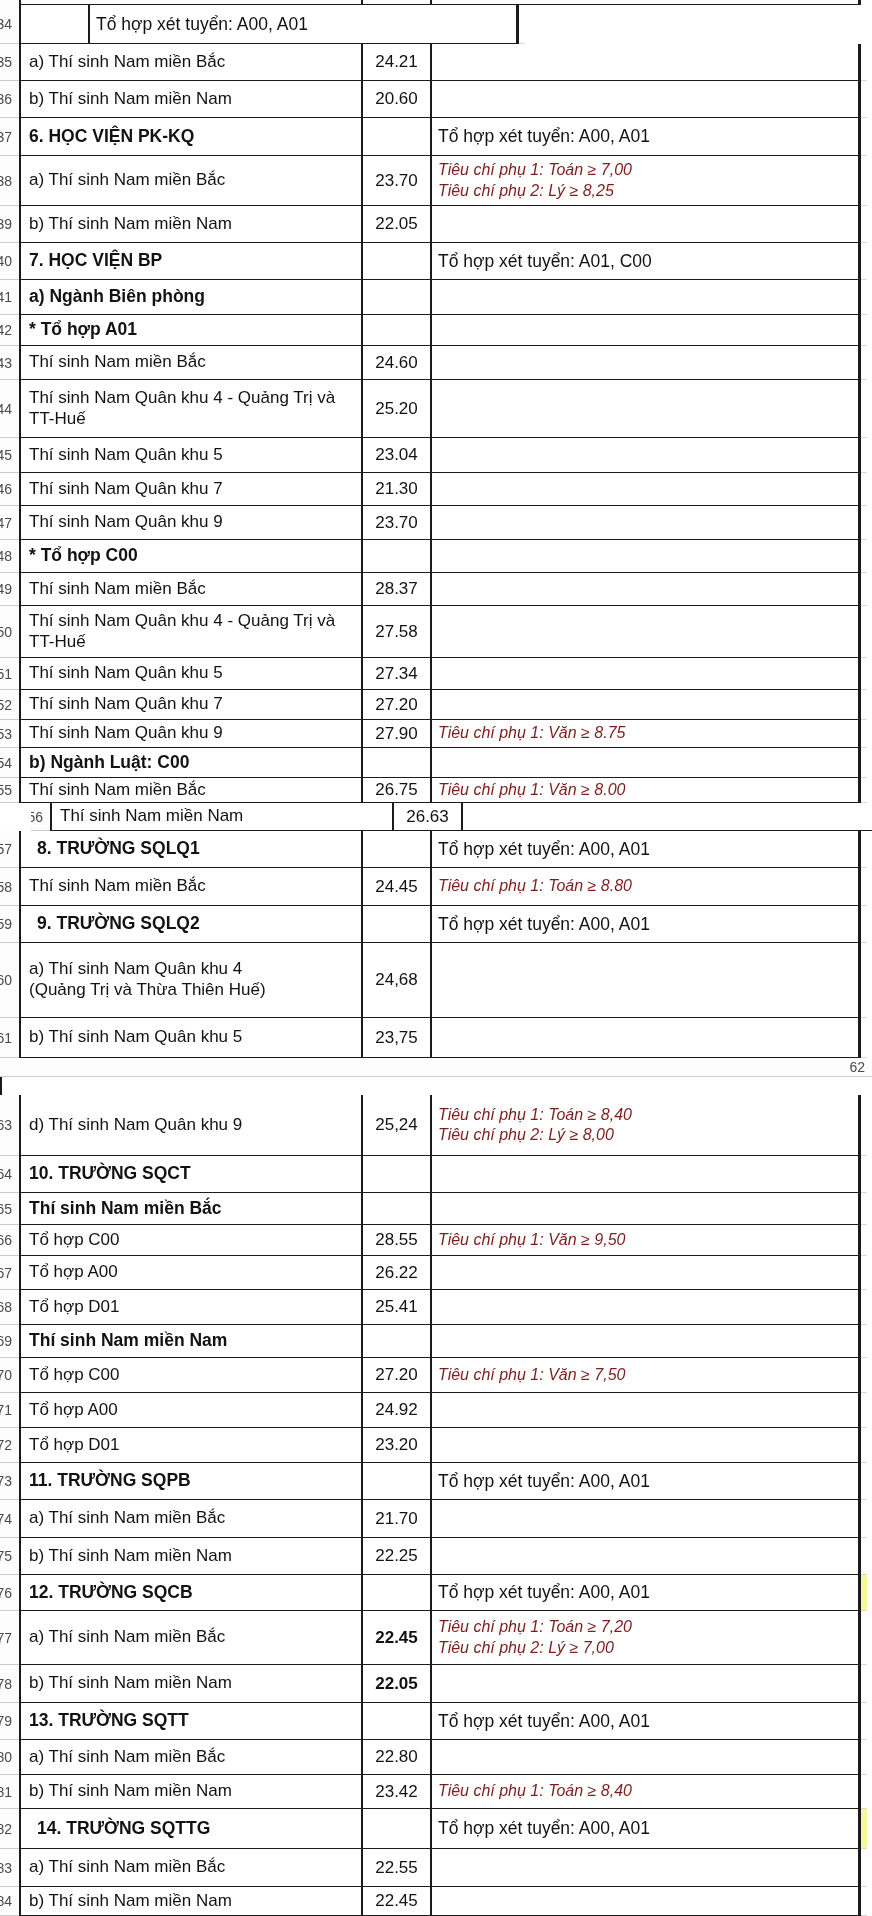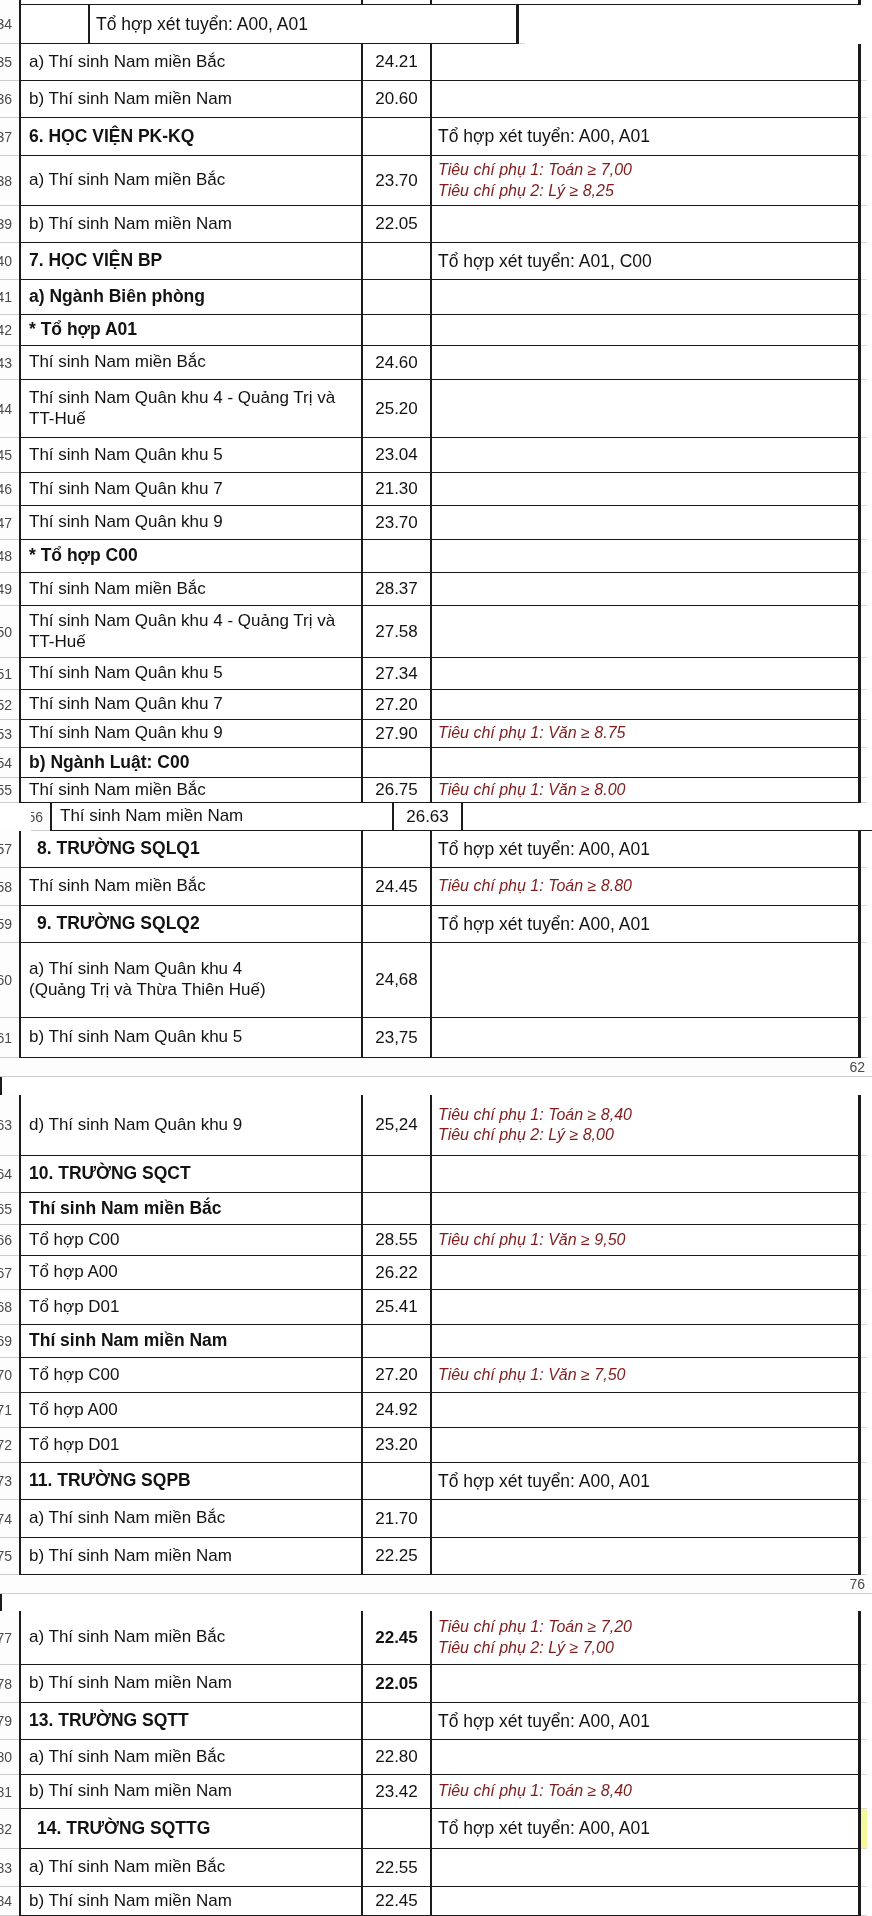--- a/index.html
+++ b/index.html
@@ -688,21 +688,21 @@
         <span>b) Thí sinh Nam miền Nam</span>
       </div>
     <div class="score">
         <span>22.25</span>
       </div>
     <div class="crit">
         <span></span>
       </div>
     <div class="sliver"></div>
   </div>
-    <div class="row section crit-header hl" style="height: 36px; flex-direction: column;">
+    <div class="row section crit-header hl" style="height: 36px;">
     <div class="gnum">
         <span>76</span>
       </div>
     <div class="lbl">
         <span>12. TRƯỜNG SQCB</span>
       </div>
     <div class="score">
         <span></span>
       </div>
     <div class="crit">

